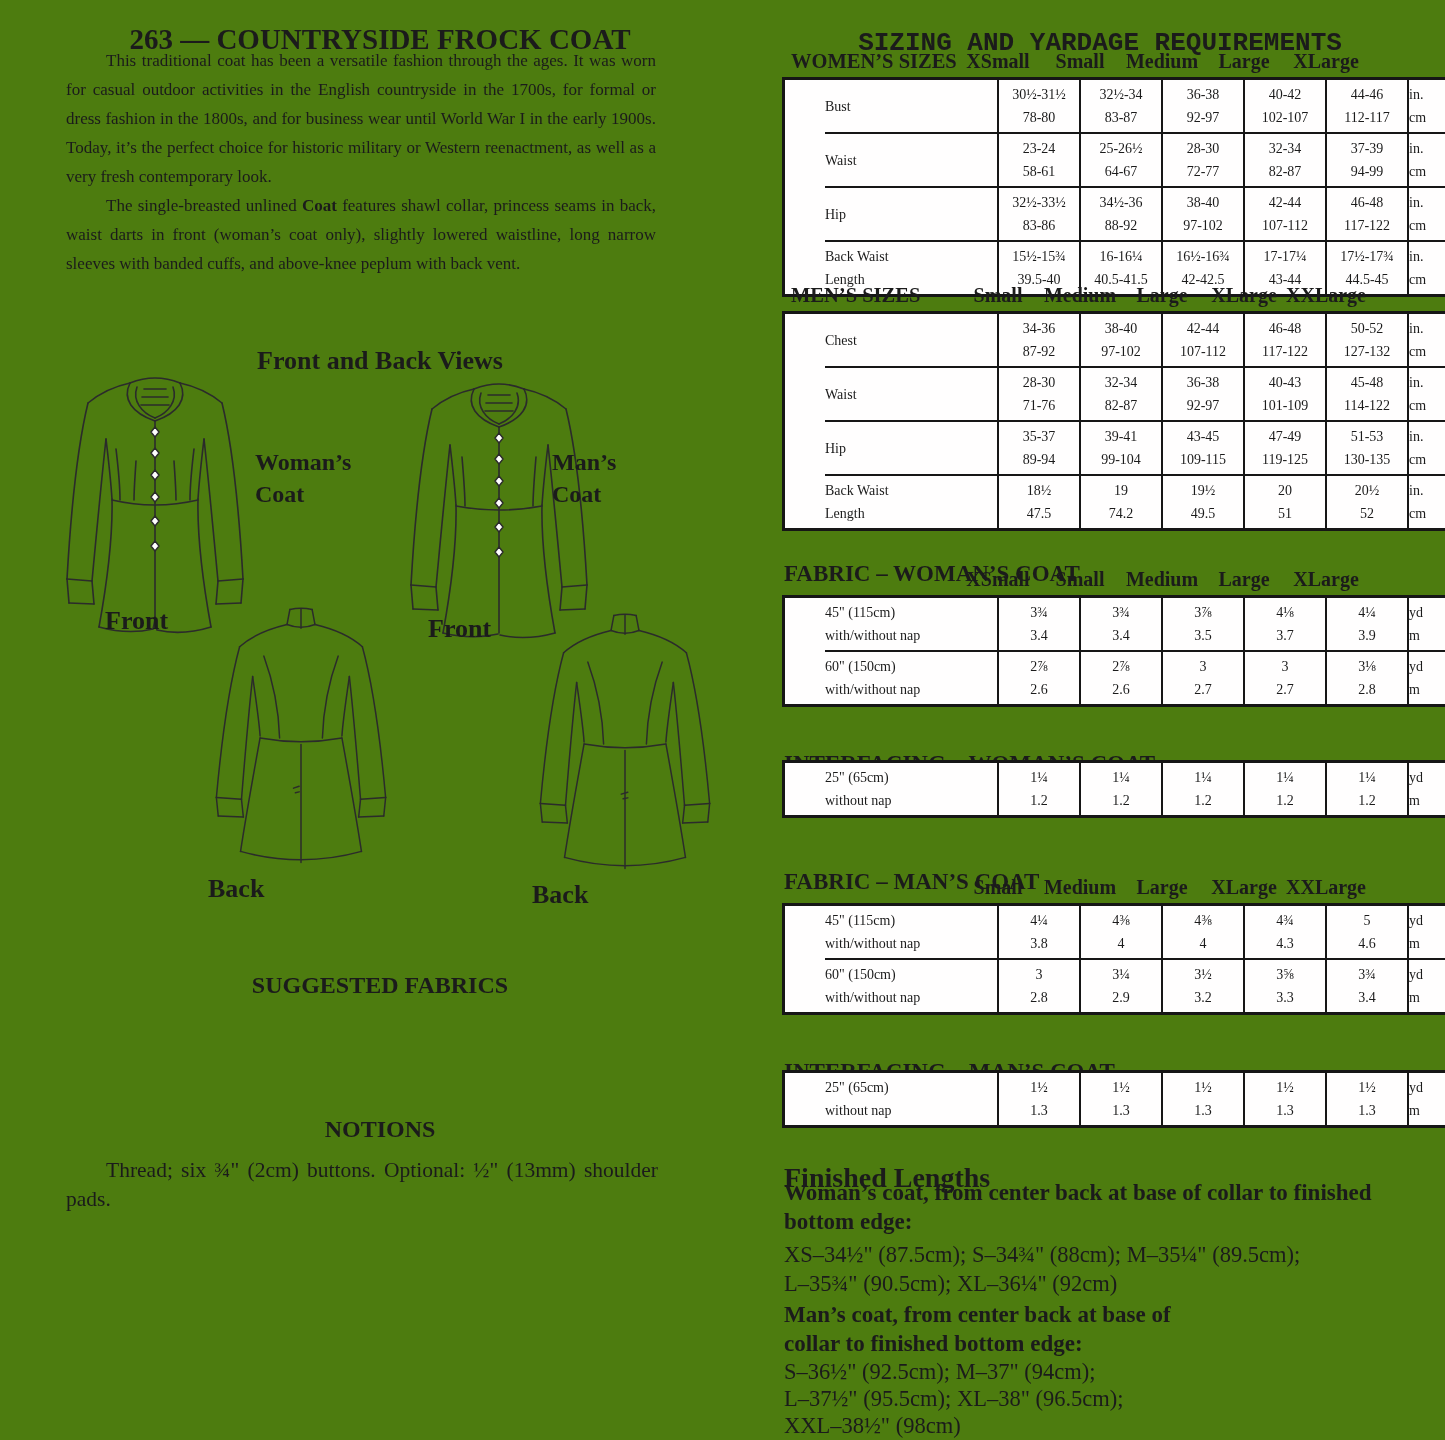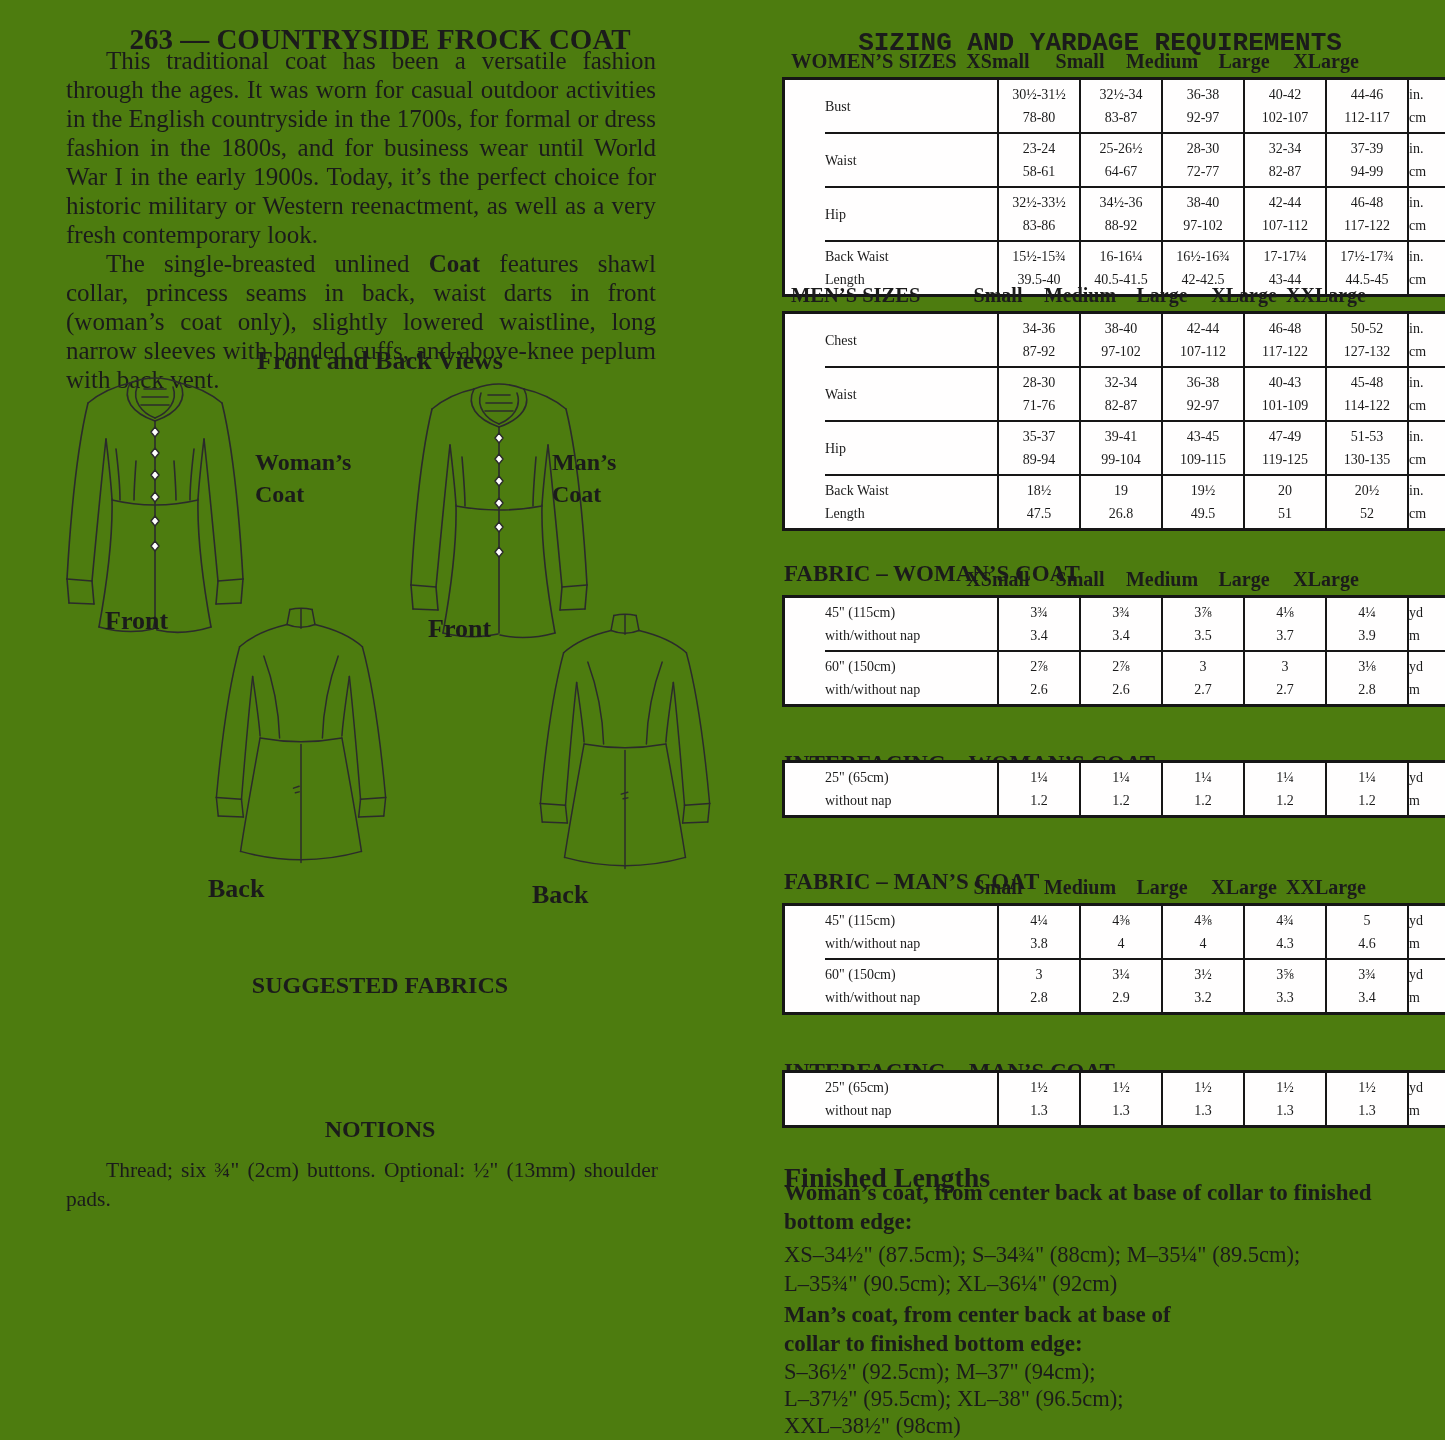--- a/index.html
+++ b/index.html
@@ -4,21 +4,21 @@
 <style>
   html,body{margin:0;padding:0;background:#ffffff;}
   .page{position:relative;width:1445px;height:1440px;background:#4d7c0f;
         font-family:"Liberation Serif","DejaVu Serif",serif;color:#1b1b1b;overflow:hidden;}
   .col-left{position:absolute;left:30px;top:0;width:700px;height:1440px;}
   .col-right{position:absolute;left:778px;top:0;width:662px;height:1440px;}
 
   
   .title{position:absolute;top:4px;left:0;width:700px;text-align:center;
          font-size:29px;font-weight:bold;}
-  .body-text{position:absolute;top:46px;left:36px;width:590px;font-size:25px;
+  .body-text{position:absolute;top:46px;left:36px;width:590px;font-size:17px;
          line-height:29px;text-align:justify;}
   .body-text p{margin:0;text-indent:40px;}
   .views{position:absolute;top:346px;left:0;width:700px;height:592px;}
   .views-heading{position:absolute;top:0;left:0;width:700px;text-align:center;
          font-weight:bold;font-size:26px;}
   .fig{position:absolute;}
   #fig-wf{left:28px;top:22px;width:195px;height:272px;}
   #fig-mf{left:372px;top:28px;width:195px;height:272px;}
   #fig-wb{left:178px;top:256px;width:186px;height:270px;}
   #fig-mb{left:502px;top:262px;width:186px;height:270px;}
@@ -456,21 +456,21 @@
           </div>
           <div class="trow">
             <div class="tc tc-label">Back Waist
 Length</div>
             <div class="tc tc-val">
               <div>18½</div>
               <div>47.5</div>
             </div>
             <div class="tc tc-val">
               <div>19</div>
-              <div>26.8</div>
+              <div>74.2</div>
             </div>
             <div class="tc tc-val">
               <div>19½</div>
               <div>49.5</div>
             </div>
             <div class="tc tc-val">
               <div>20</div>
               <div>51</div>
             </div>
             <div class="tc tc-val">

